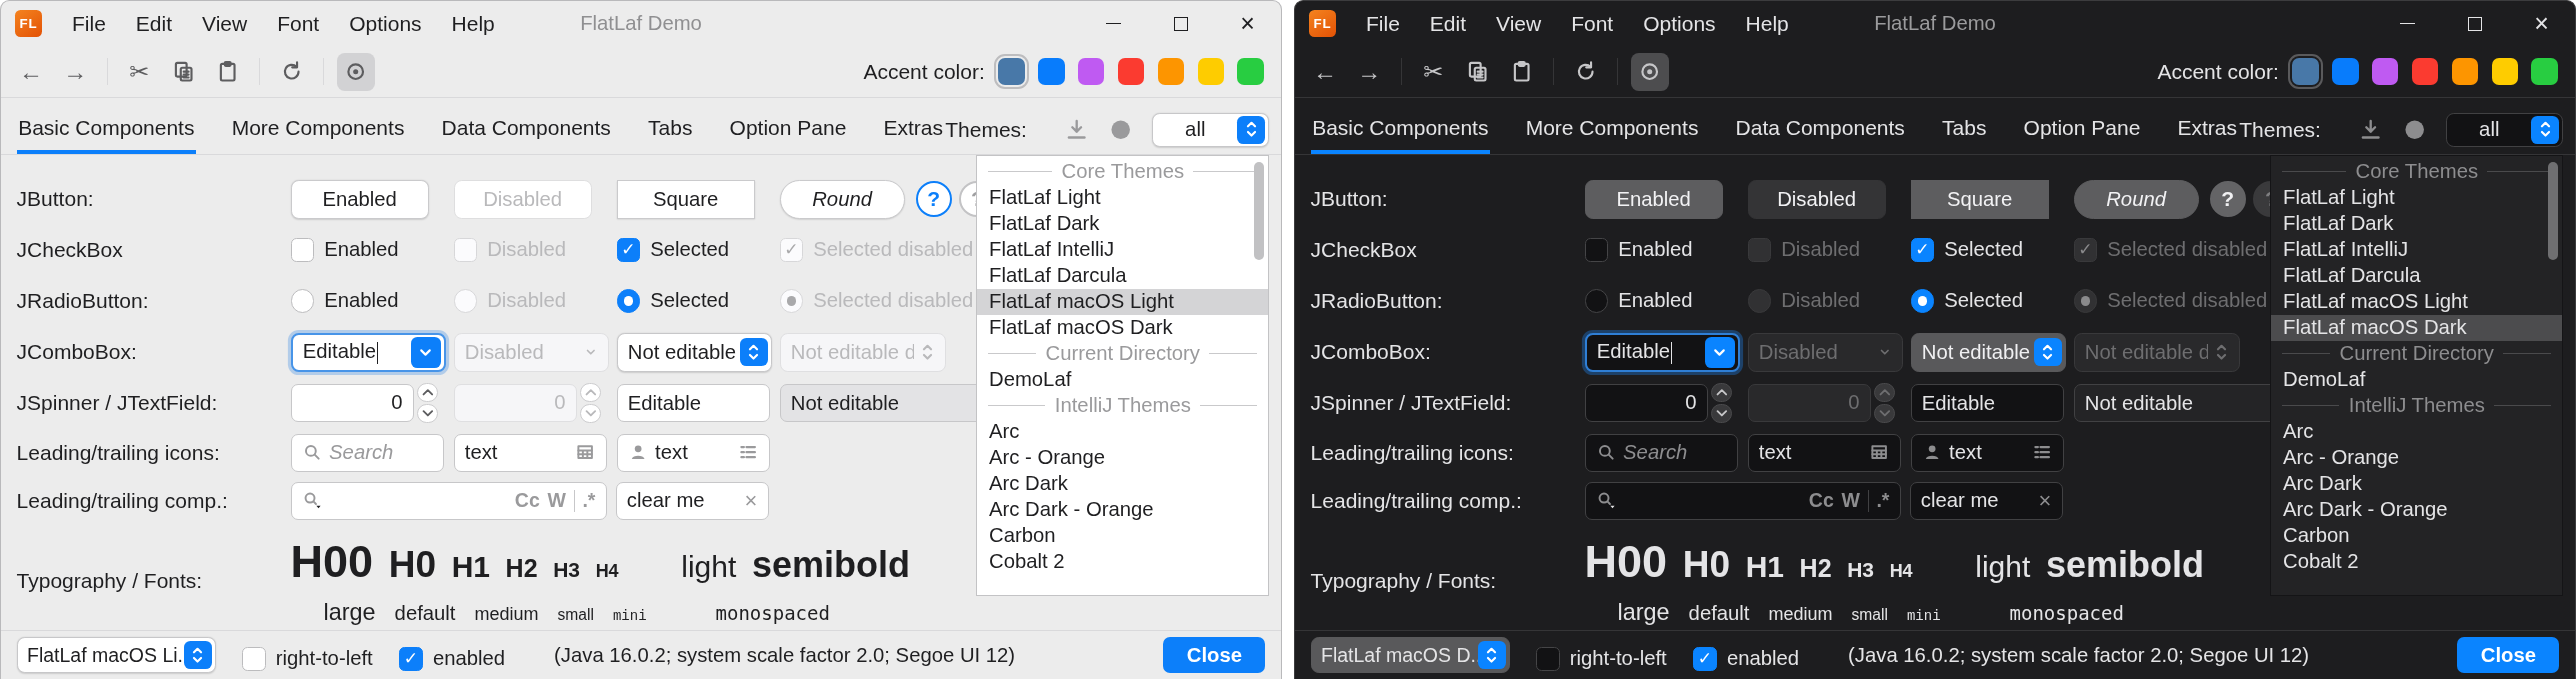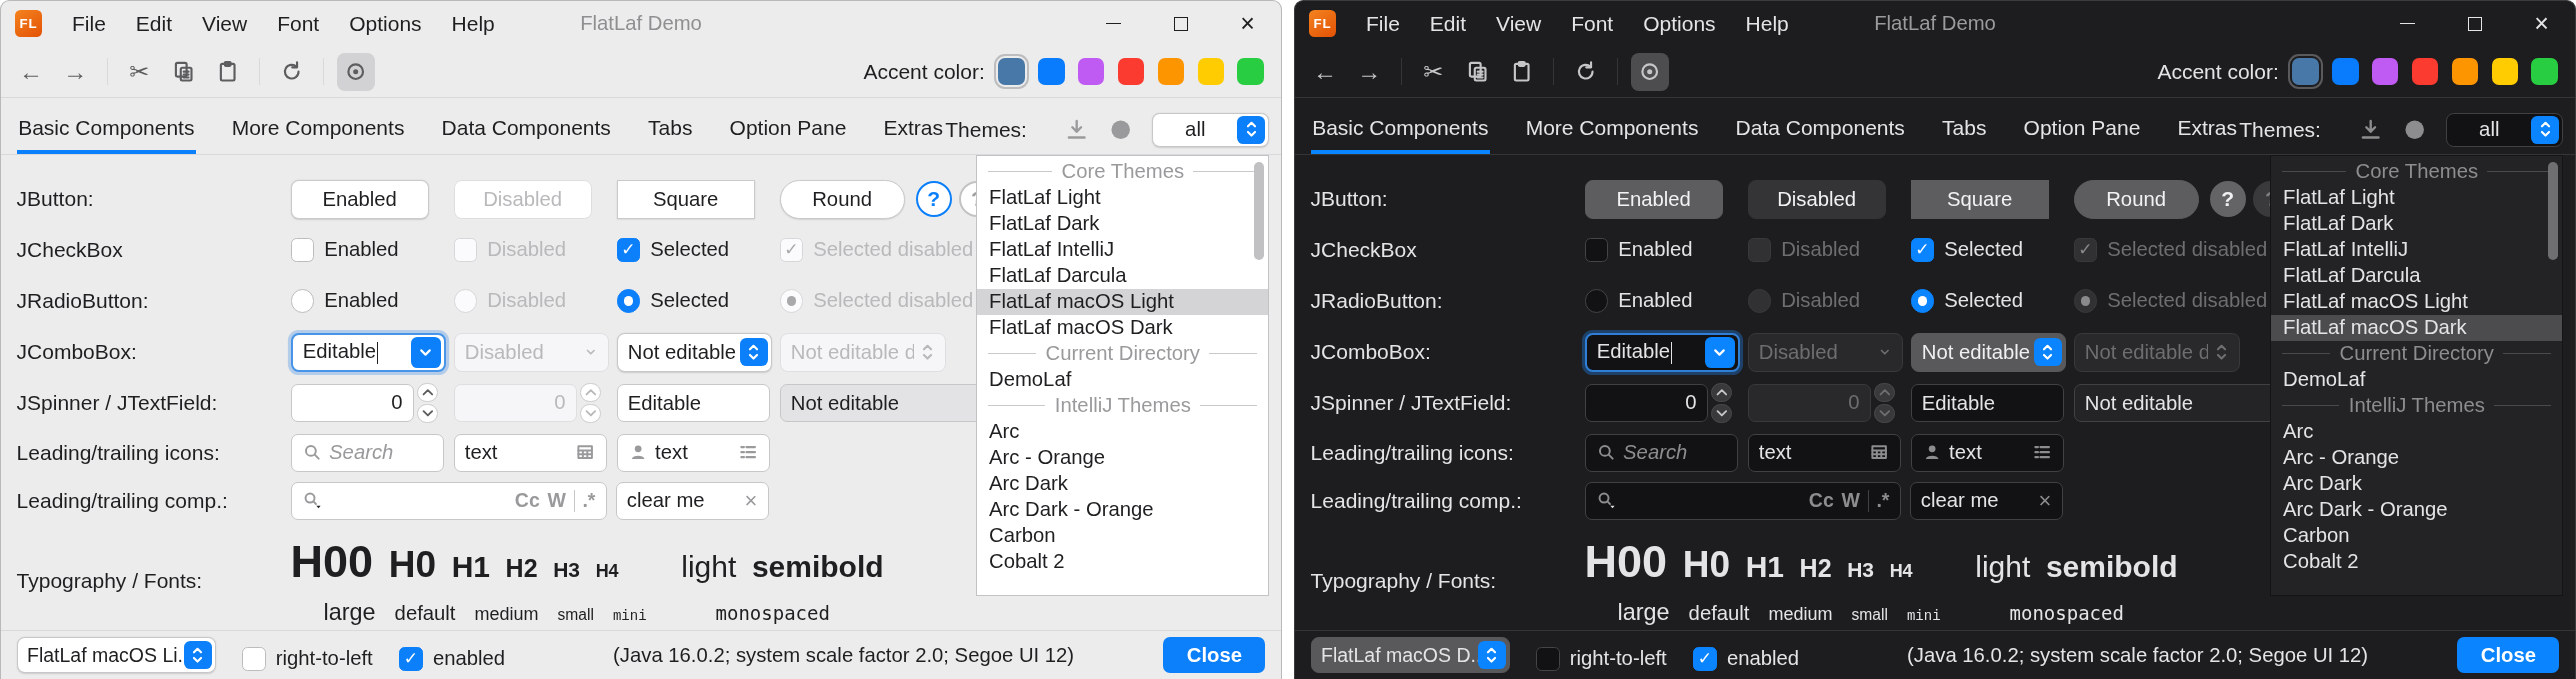--- a/index.html
+++ b/index.html
@@ -75,21 +75,21 @@
   
   .content{ flex:1; position:relative; padding:19px 0 0 15.6px; }
   .row{ display:flex; align-items:center; height:51px; }
   .rlabel{ width:274px; font-size:21px; flex:none; }
   .slot{ width:163px; flex:none; display:flex; align-items:center; }
 
   .btn{ height:39px; min-width:138px; padding:0 15.6px; border-radius:7.8px; background:var(--btn-bg); border:0.8px solid var(--btn-border);
     box-shadow:var(--btn-shadow); font-size:20.3px; display:flex; align-items:center; justify-content:center; color:var(--fg); }
   .btn.disabled{ background:var(--btn-dis-bg); border-color:var(--btn-dis-border); color:var(--disabled); box-shadow:none; }
   .btn.square{ border-radius:0; }
-  .btn.round{ border-radius:19.5px; min-width:125px; }
+  .btn.round{ border-radius:19.5px; min-width:125px;font-style:italic; }
   .help{ width:36px; height:36px; border-radius:50%; font-size:21px; font-weight:bold; display:flex; align-items:center; justify-content:center; flex:none; }
   .help.h1{ background:var(--help1-bg); border:2px solid var(--help1-bd); color:var(--help1-fg); margin-right:7.8px; }
   .help.h2{ background:var(--help2-bg); border:2px solid var(--help2-bd); color:var(--help2-fg); }
 
   .cb{ width:23.4px; height:23.4px; border-radius:5.5px; background:var(--field-bg); border:1.2px solid var(--check-border);
     margin-right:10.2px; flex:none; display:flex; align-items:center; justify-content:center; font-size:17px; }
   .cb.checked{ background:var(--accent); border-color:var(--accent); color:#fff; }
   .cb.dis{ background:var(--check-dis-bg); border-color:var(--check-dis-border); }
   .cb.dis.checked{ color:var(--check-dis-fg); }
   .cbl{ font-size:20.3px; white-space:nowrap; }
@@ -134,42 +134,42 @@
   .clear-x{ color:var(--muted); font-size:22px; }
 
   .typo-row{ display:flex; align-items:center; margin-top:11px; }
   .typo{ display:flex; flex-direction:column; gap:11px; }
   .typo-l1{ display:flex; align-items:baseline; gap:15.6px; }
   .typo-l2{ display:flex; align-items:baseline; gap:19px;margin-left:33px; }
   .t-h00{ font-size:45px; font-weight:600; } .t-h0{ font-size:37px; font-weight:600; }
   .t-h1{ font-size:30px; font-weight:700; } .t-h2{ font-size:25px; font-weight:700; }
   .t-h3{ font-size:21px; font-weight:700; } .t-h4{ font-size:18px; font-weight:700; }
   .t-light{ font-size:30px; font-weight:300; margin-left:47px; }
-  .t-semibold{ font-size:30px; font-weight:700; }
+  .t-semibold{ font-size:36px; font-weight:700; }
   .t-large{ font-size:23.4px; } .t-default{ font-size:20.3px; } .t-medium{ font-size:18px; }
   .t-small{ font-size:15.6px; } .t-mini{ font-size:14px;font-family:Liberation Mono, monospace; }
   .t-mono{ font-size:19px; font-family:"DejaVu Sans Mono",monospace; margin-left:50px; }
 
   
   .themes-list{ position:absolute; top:0px; right:11.7px; width:293px; height:441px; background:var(--list-bg);
     border:0.8px solid var(--list-border); overflow:hidden; padding-top:3.1px; }
   .theme-item{ height:26px; display:flex; align-items:center; padding-left:11.7px; font-size:20.3px; white-space:nowrap; }
   .theme-item.selected{ background:var(--list-sel); }
   .theme-sep{ height:26px; display:flex; align-items:center; color:var(--muted); font-size:20.3px; padding:0 11px; }
   .theme-sep::before,.theme-sep::after{ content:''; flex:1; height:0.8px; background:var(--sep-line); }
   .theme-sep::before{ margin-right:9.4px; } .theme-sep::after{ margin-left:9.4px; }
   .list-thumb{ position:absolute; top:6.3px; right:3.9px; width:10.2px; height:98px; border-radius:5.5px; background:var(--thumb); }
 
   
   .statusbar{ height:49px; flex:none; border-top:0.8px solid var(--tb-line); display:flex; align-items:center; padding:0 15.6px; }
   .lafcombo{ width:199px; height:36px; border-radius:7.8px; background:var(--field-bg); border:0.8px solid var(--field-border);
     display:flex; align-items:center; box-shadow:var(--btn-shadow); }
   .lafcombo .val{ flex:1; padding-left:9.4px; font-size:19.5px; white-space:nowrap; overflow:hidden; }
   .sb-cb{ display:flex; align-items:center; margin-left:26.6px;margin-top:8px; }
-  .sb-info{ font-size:20.3px; margin-left:108px; white-space:nowrap;text-align:center; }
+  .sb-info{ font-size:20.3px; margin-left:49px; white-space:nowrap;text-align:center; }
   .close-btn{ margin-left:auto; width:102px; height:36px; border-radius:7px; background:var(--accent); color:#fff;
     font-size:20.3px; font-weight:600; display:flex; align-items:center; justify-content:center; }
 </style>
 </head>
 <body>
 
   <div class="window light">
 
     <div class="titlebar">
       <div class="logo">FL</div>

